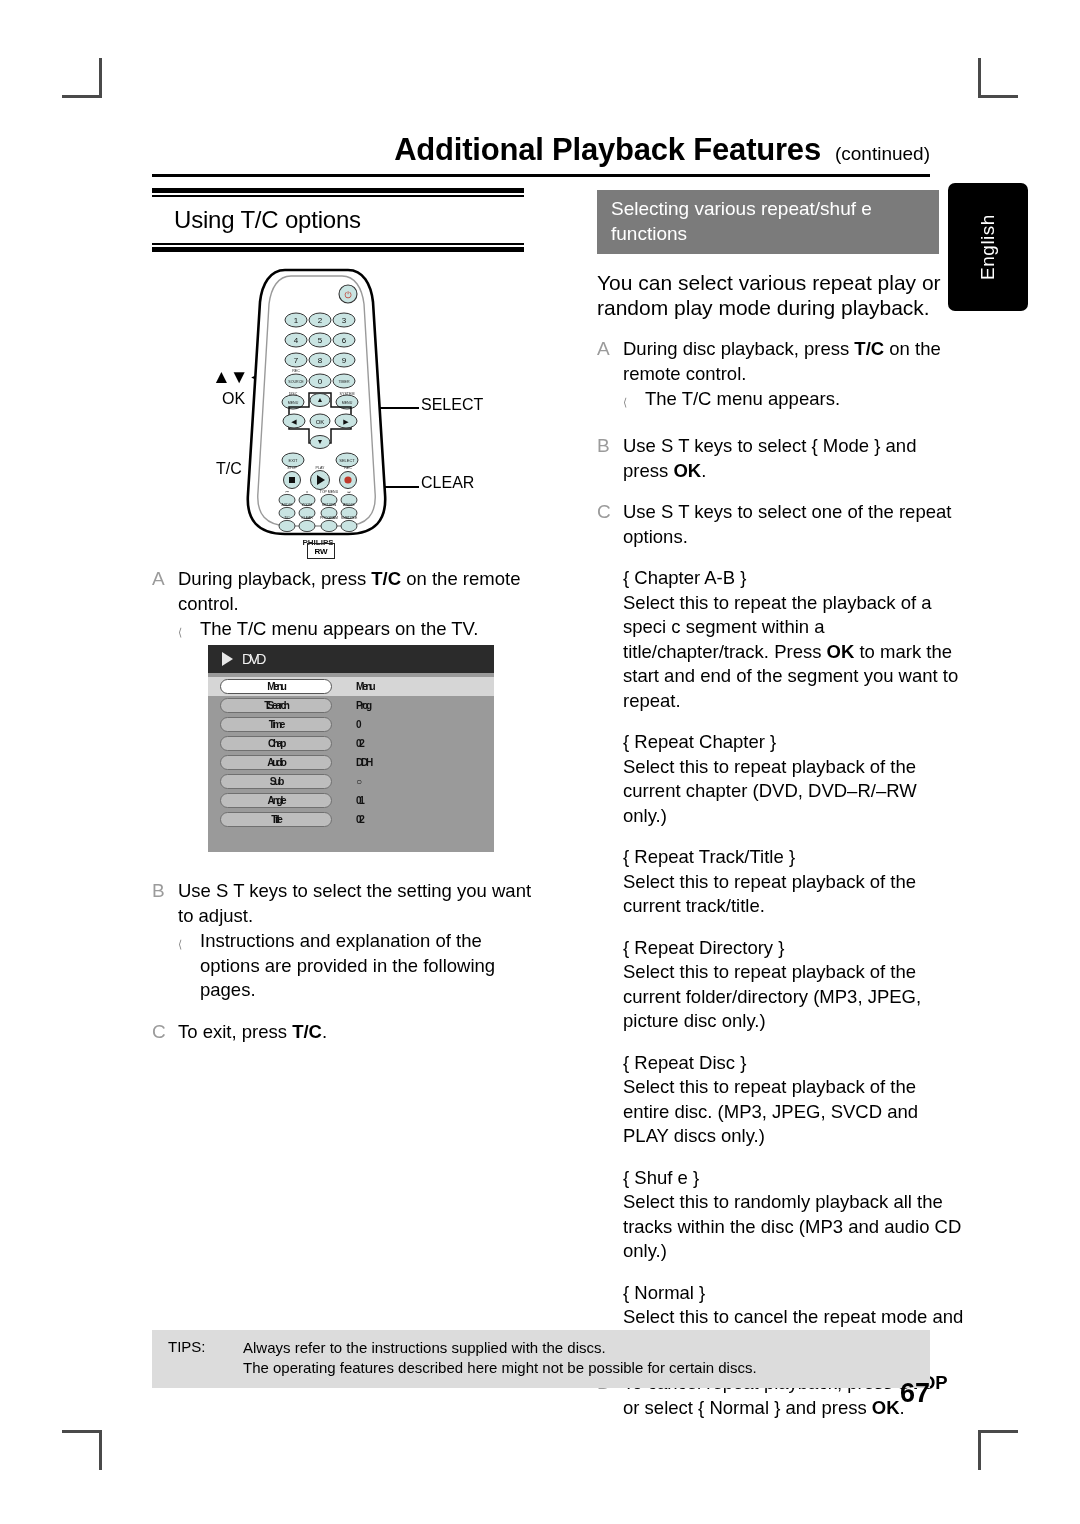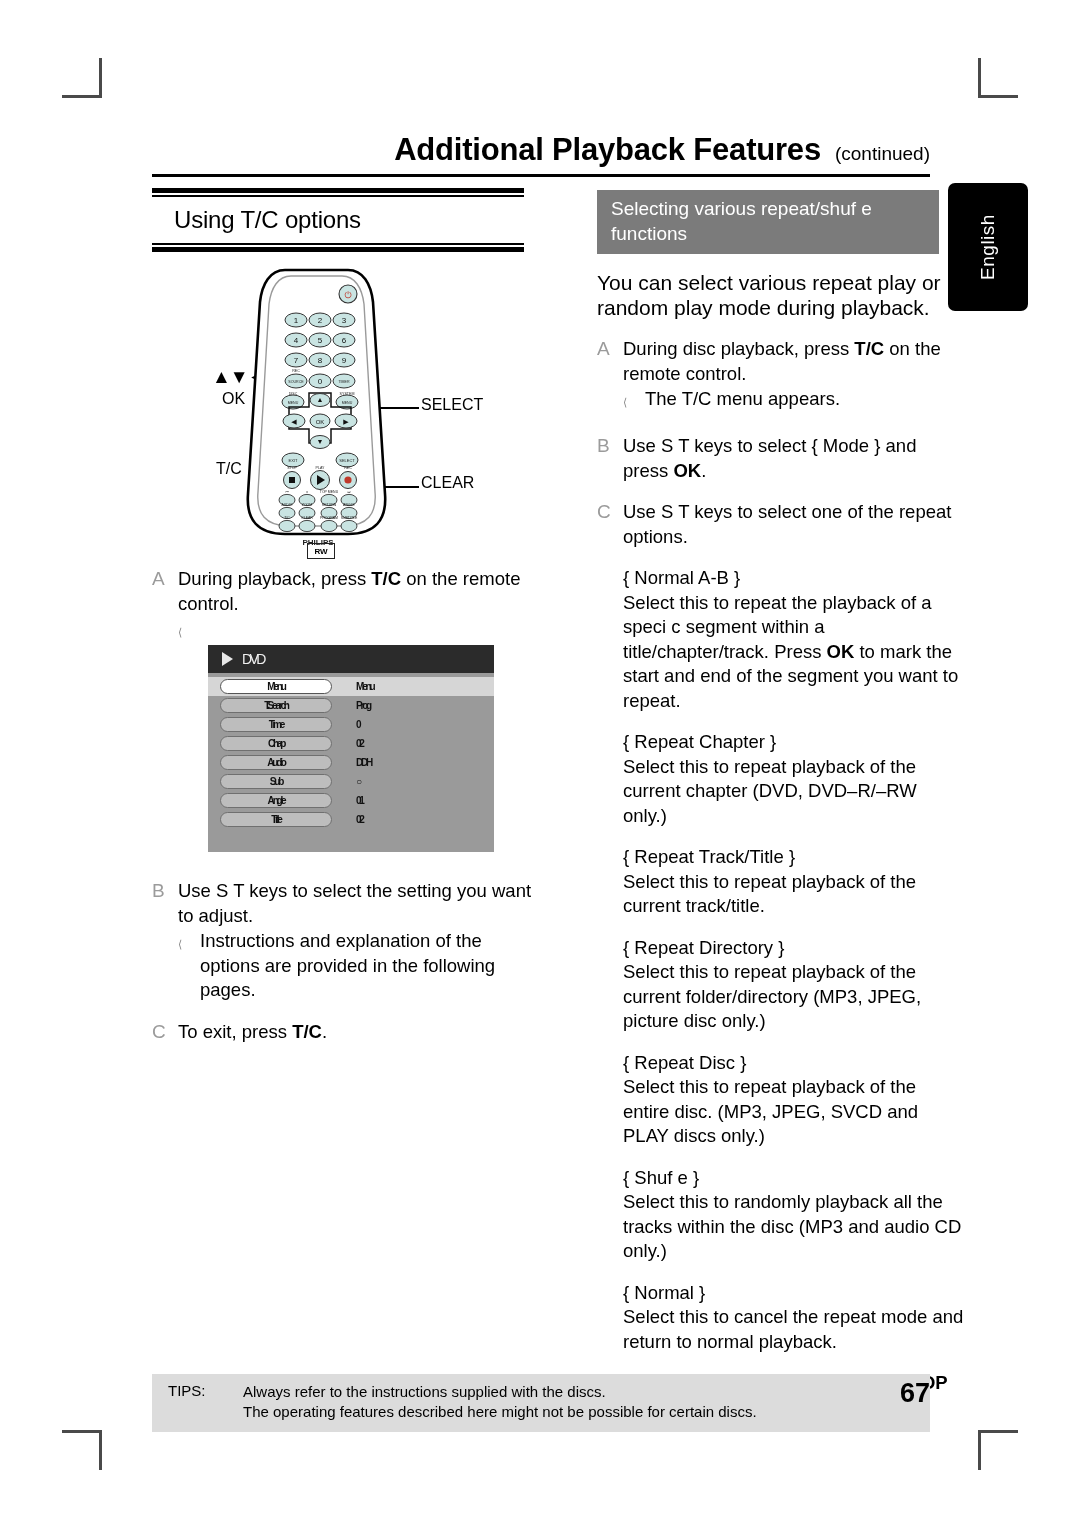--- a/index.html
+++ b/index.html
@@ -272,21 +272,20 @@
   
   .tips {
     position: absolute;
     left: 152px;
     top: 1330px;
     width: 778px;
     background: #dcdcdc;
     display: flex;
     padding: 8px 0 10px 16px;
     box-sizing: border-box;
-    margin-top: 44px;
   }
   .tips .lbl {
     font-size: 15px;
     flex: 0 0 75px;
   }
   .tips .txt {
     font-size: 15px;
     line-height: 20px;
   }
   .page-num {
@@ -475,20 +474,21 @@
   <div style="position:absolute; left:155px; top:281px; width:26px; height:14px; border:1.6px solid #222; display:flex; align-items:center; justify-content:center; font-size:8px; font-weight:bold;">RW</div>
 </div>
 
 <div style="position:absolute; left:152px; top:550px; width:382px;">
   <div class="step">
     <div class="marker">A</div>
     <div class="body">
       <span>During playback, press </span><b class="kw">T/C</b><span> on the remote control.</span>
       <div class="bullet-line">
         <div class="dot">⟨</div>
+        <div>The T/C menu appears on the TV.</div>
       </div>
     </div>
   </div>
 </div>
 
 <div class="tv-shot">
   <div class="tv-titlebar">
     <div class="tv-play-tri"></div>
     <div class="tv-disc-label">DVD</div>
   </div>
@@ -570,21 +570,21 @@
     <div class="body">
       <span>Use S T keys to select { Mode } and press </span><b class="kw">OK</b><span>.</span>
     </div>
   </div>
 
   <div class="step">
     <div class="marker">C</div>
     <div class="body">
       <span>Use S T keys to select one of the repeat options.</span>
 
-      <div class="opt-title">{ Normal A-B }</div>
+      <div class="opt-title">{ Chapter A-B }</div>
       <div class="opt-desc"><span>Select this to repeat the playback of a speci c segment within a title/chapter/track. Press </span><b class="kw">OK</b><span> to mark the start and end of the segment you want to repeat.</span></div>
 
       <div class="opt-title">{ Repeat Chapter }</div>
       <div class="opt-desc">Select this to repeat playback of the current chapter (DVD, DVD–R/–RW only.)</div>
 
       <div class="opt-title">{ Repeat Track/Title }</div>
       <div class="opt-desc">Select this to repeat playback of the current track/title.</div>
 
       <div class="opt-title">{ Repeat Directory }</div>
       <div class="opt-desc">Select this to repeat playback of the current folder/directory (MP3, JPEG, picture disc only.)</div>

